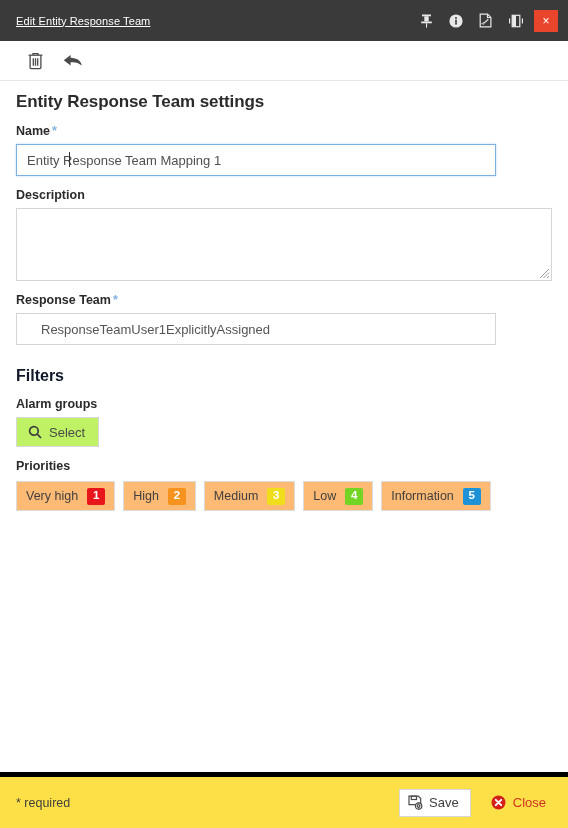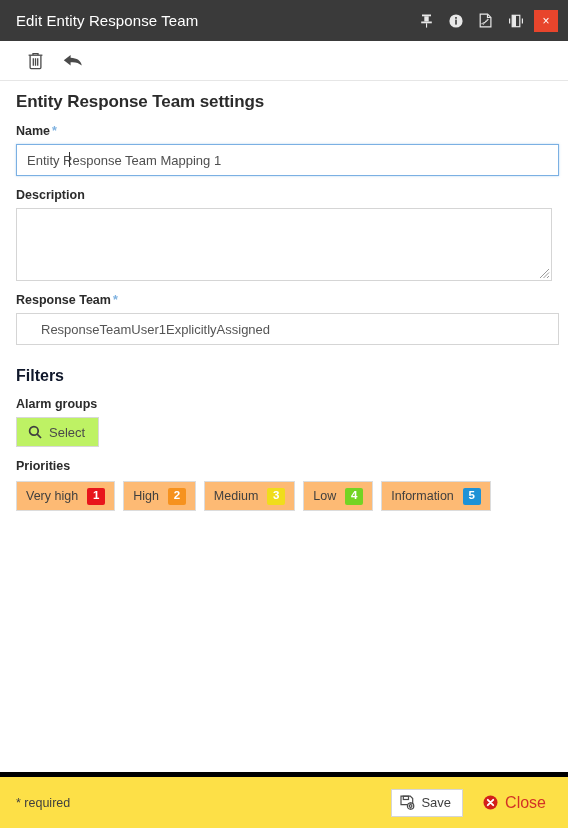--- a/index.html
+++ b/index.html
@@ -23,23 +23,24 @@
   .titlebar {
     height: 41px;
     background: #3a3a3a;
     display: flex;
     align-items: center;
     padding: 0 0 0 16px;
     flex: 0 0 auto;
   }
   .titlebar-title {
     color: #ffffff;
-    font-size: 15px;
+    font-size: 11px;
     letter-spacing: .1px;
     white-space: nowrap;
+    text-decoration: underline;
   }
   .titlebar-actions {
     margin-left: auto;
     display: flex;
     align-items: center;
     height: 41px;
   }
   .tb-icon {
     width: 24px; height: 41px;
     display: flex; align-items: center; justify-content: center;
@@ -104,21 +105,21 @@
     color: #2b2b2b;
     margin-bottom: 6px;
     display: block;
   }
   .req-star {
     color: #7fb2e0;
     font-weight: bold;
     margin-left: 2px;
   }
   .text-input {
-    width: 543px;
+    width: 480px;
     height: 32px;
     border: 1px solid #d5d5d5;
     background: #ffffff;
     font-family: "Liberation Sans", sans-serif;
     font-size: 13px;
     color: #4f4f4f;
     padding: 0 10px;
     outline: none;
     display: block;
   }
@@ -243,21 +244,21 @@
     font-family: "Liberation Sans", sans-serif;
   }
   .close-btn {
     display: inline-flex;
     align-items: center;
     gap: 7px;
     height: 28px;
     padding: 0 6px;
     border: none;
     background: transparent;
-    font-size: 16px;
+    font-size: 13px;
     color: #d33226;
     cursor: pointer;
     font-family: "Liberation Sans", sans-serif;
   }
   .save-btn svg, .close-btn svg { display: block; }
 </style>
 </head>
 <body>
 
 <div id="app">

